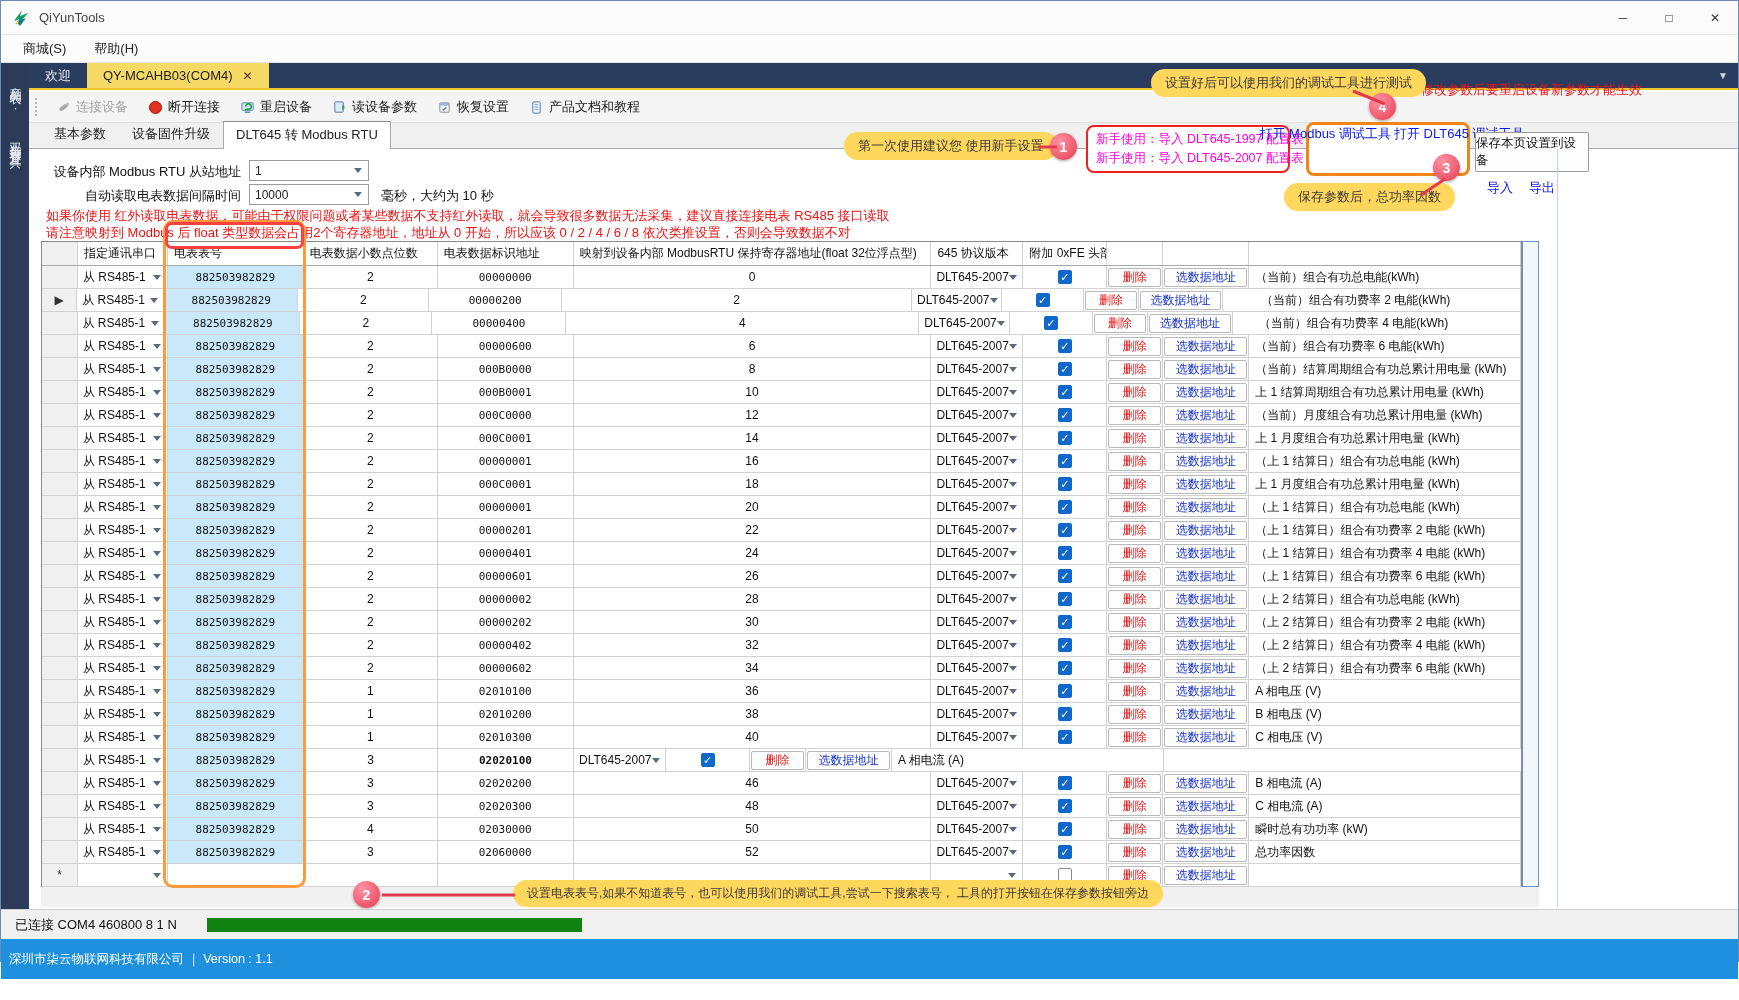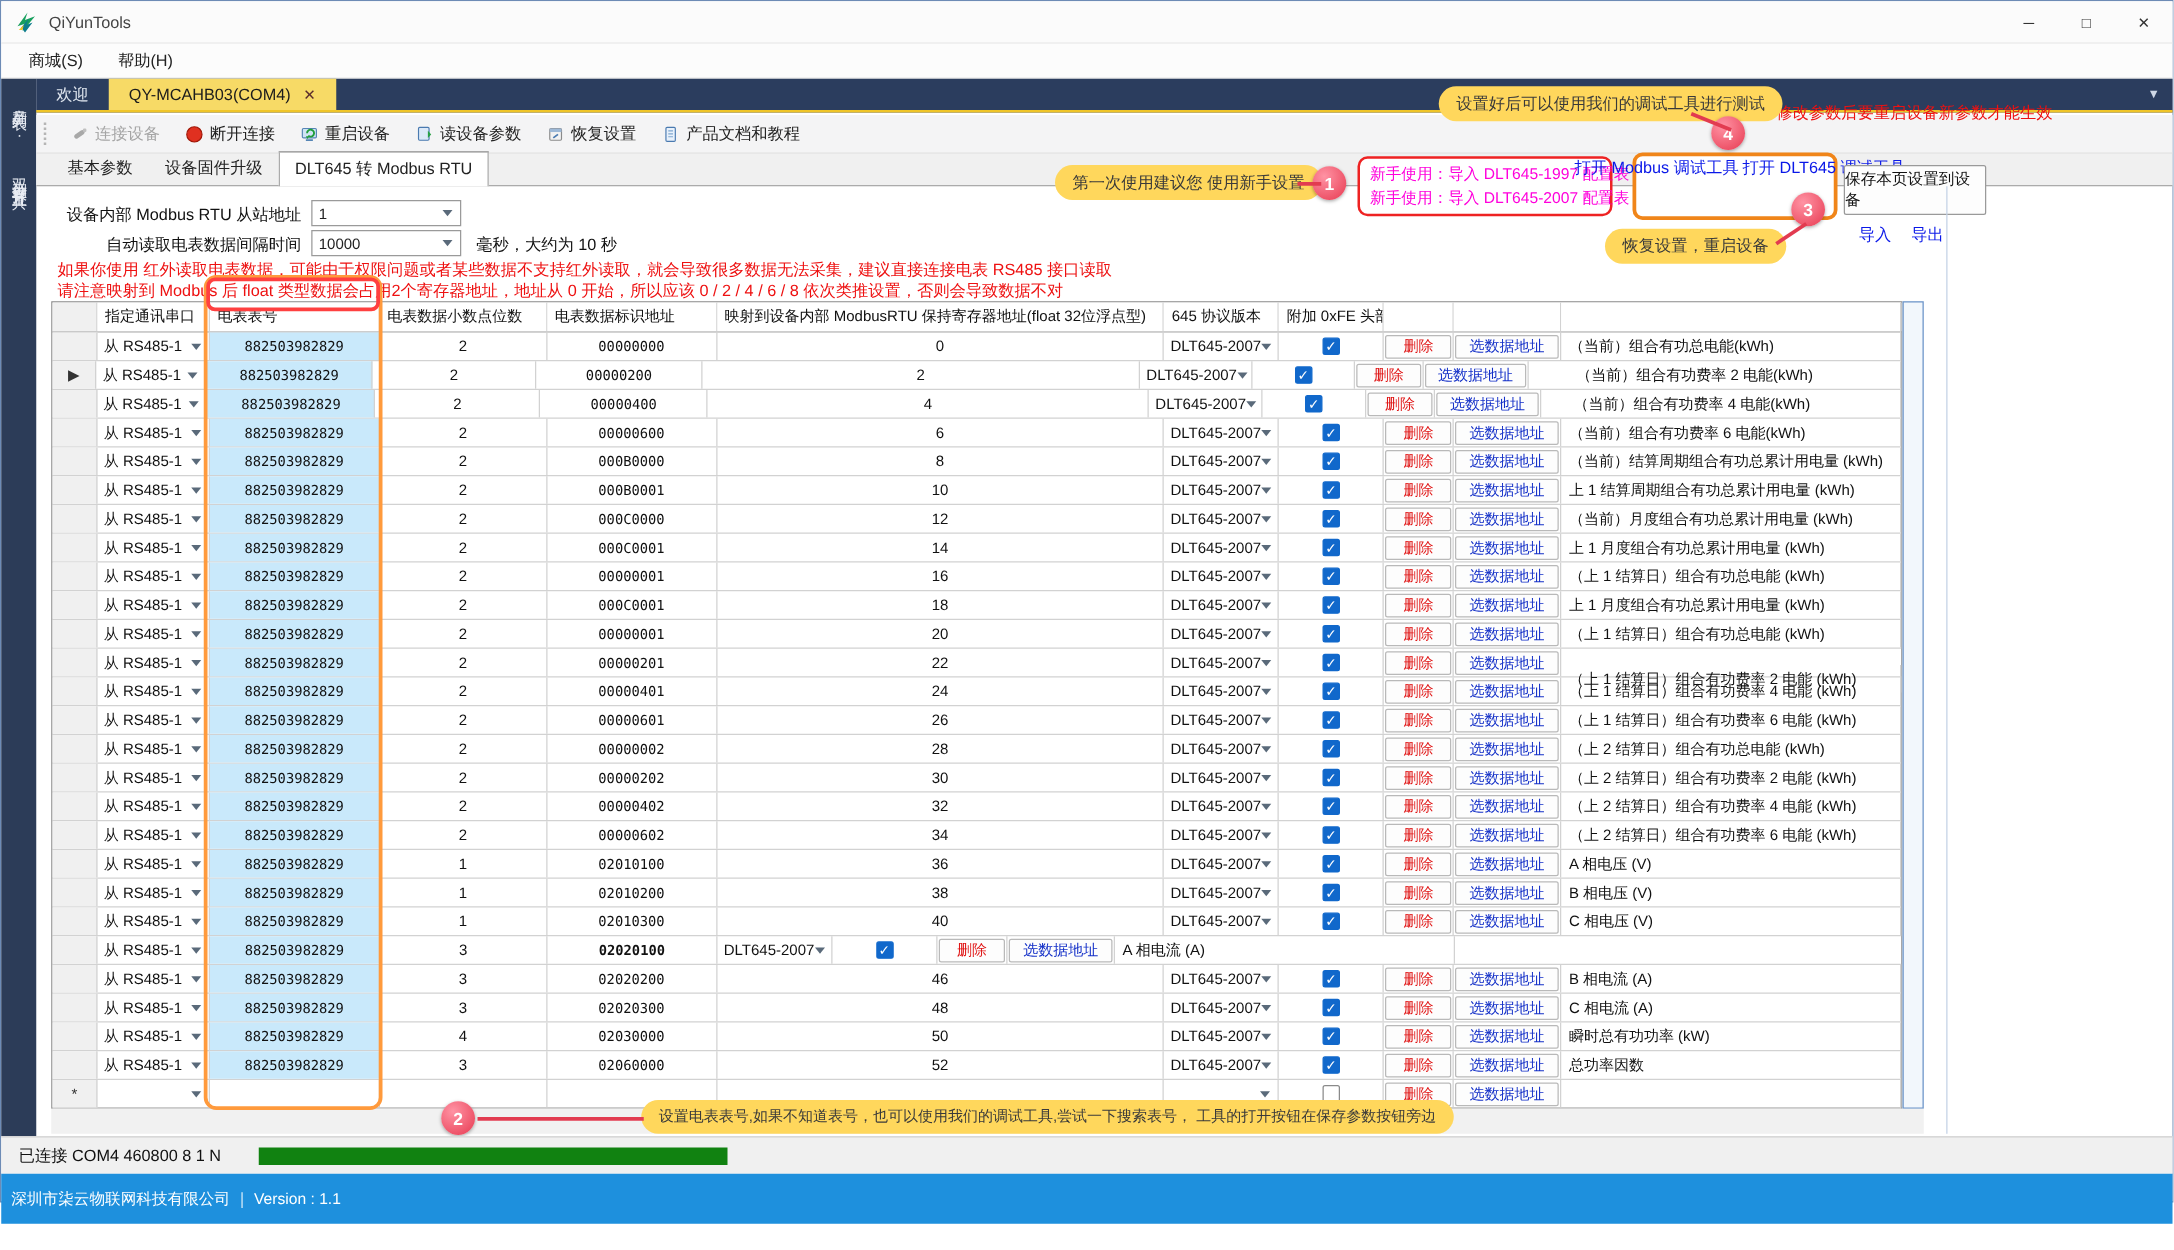--- a/index.html
+++ b/index.html
@@ -553,21 +553,21 @@
           </div>
           <div class="gc center" style="width: 84px;">
             <div class="cb checked">✓</div>
           </div>
           <div class="gc " style="width: 56px;">
             <div class="cell-btn red">删除</div>
           </div>
           <div class="gc " style="width: 86px;">
             <div class="cell-btn blue">选数据地址</div>
           </div>
-          <div class="gc desc" style="width: 272px; margin-top: 13px;">（上 1 结算日）组合有功费率 2 电能 (kWh)</div>
+          <div class="gc desc" style="width: 272px;">（上 1 结算日）组合有功费率 2 电能 (kWh)</div>
         </div>
         <div class="grid-row">
           <div class="gc marker" style="width: 36px;"></div>
           <div class="gc combo-cell" style="width: 90px;">
             <span>从 RS485-1</span>
             <span class="chev"></span>
           </div>
           <div class="gc mono meter-on" style="width: 136px;">882503982829</div>
           <div class="gc center" style="width: 134px;">2</div>
           <div class="gc mono" style="width: 136px;">00000401</div>
@@ -944,21 +944,21 @@
   <div id="hl-col" class="abs"></div>
   <div id="hl-hdr" class="abs"></div>
 
   <div class="pill" style="left:843px; top:131px;">第一次使用建议您 使用新手设置</div>
   <div class="num-circle" style="left:1049px; top:132px;">1</div>
 
   <div class="num-circle" style="left:352px; top:880px;">2</div>
   <div class="pill" style="left:512px; top:879px; font-size:12px;">设置电表表号,如果不知道表号，也可以使用我们的调试工具,尝试一下搜索表号，  工具的打开按钮在保存参数按钮旁边</div>
 
   <div class="num-circle" style="left:1432px; top:153px;">3</div>
-  <div class="pill" style="left:1283px; top:182px;">恢复设置，重启设备</div>
+  <div class="pill" style="left:1283px; top:182px;">保存参数后，总功率因数</div>
 
   <div class="pill" style="left:1150px; top:68px;">设置好后可以使用我们的调试工具进行测试</div>
   <div class="num-circle" style="left:1368px; top:92px;">4</div>
 
   <svg id="connector-svg" class="abs">
     <line x1="1037" y1="146" x2="1056" y2="146" stroke="#e23b50" stroke-width="3"></line>
     <line x1="381" y1="894" x2="514" y2="894" stroke="#e23b50" stroke-width="3"></line>
     <line x1="1444" y1="178" x2="1420" y2="194" stroke="#e23b50" stroke-width="3"></line>
     <line x1="1352" y1="90" x2="1384" y2="103" stroke="#e23b50" stroke-width="3"></line>
   </svg>

